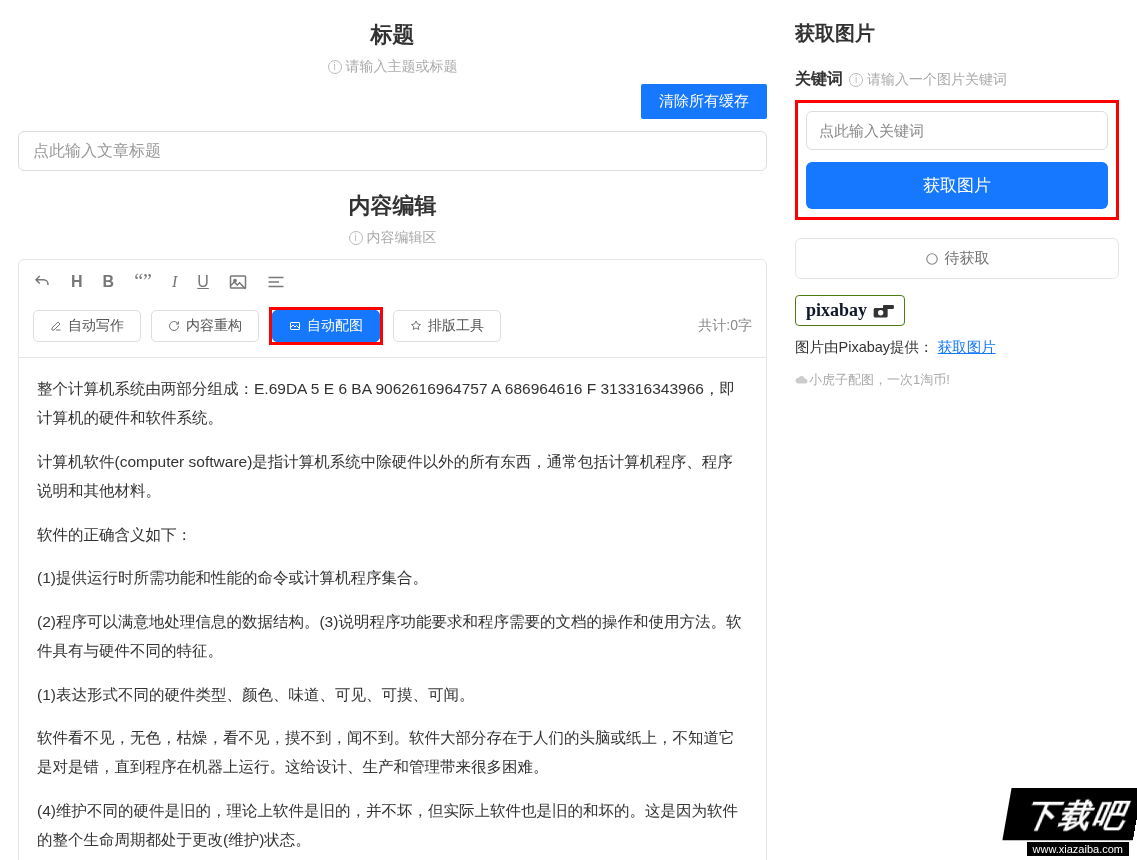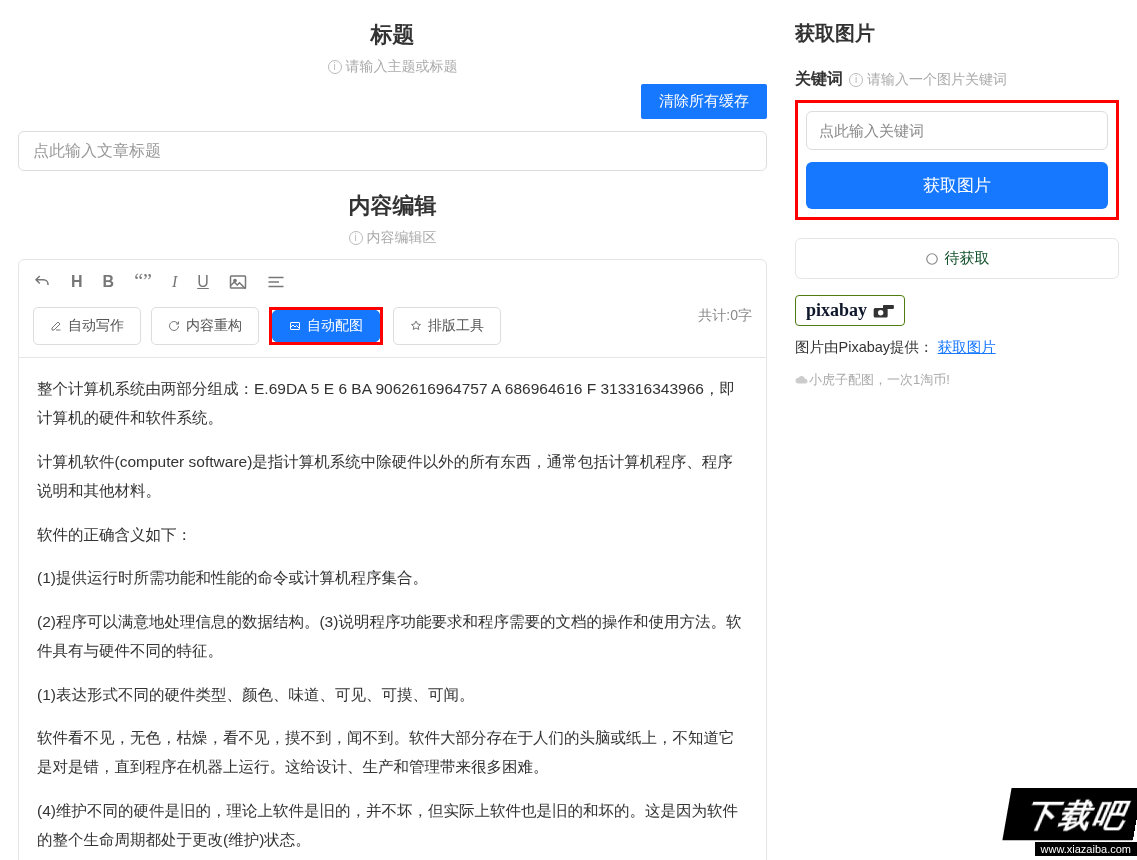--- a/index.html
+++ b/index.html
@@ -82,20 +82,21 @@
 }
 .tool-icon {
   color: #777;
   font-size: 16px;
   cursor: pointer;
   display: flex;
   align-items: center;
 }
 .toolbar-row2 {
   display: flex;
+  align-items: center;
   gap: 10px;
   padding-top: 4px;
 }
 .tool-btn {
   border: 1px solid #ddd;
   background: #fff;
   padding: 6px 16px;
   border-radius: 5px;
   font-size: 14px;
   color: #555;
@@ -170,21 +171,21 @@
   border-radius: 6px;
   font-size: 17px;
   cursor: pointer;
 }
 .pending-box {
   width: 100%;
   border: 1px solid #e5e5e5;
   border-radius: 6px;
   padding: 10px;
   text-align: center;
-  color: #14532d;
+  color: #737373;
   font-size: 15px;
   margin-bottom: 16px;
   display: flex;
   align-items: center;
   justify-content: center;
   gap: 6px;
 }
 .pixabay-badge {
   display: inline-block;
   border: 1px solid #4d7c0f;
@@ -216,21 +217,21 @@
   color: #fff;
   font-weight: bold;
   font-style: italic;
   font-size: 32px;
   padding: 6px 10px 2px 18px;
   transform: skewX(-10deg);
   letter-spacing: 2px;
 }
 .watermark-sub {
   position: fixed;
-  right: 0;
+  right: 8px;
   bottom: 4px;
   background: #000;
   color: #fff;
   font-size: 11px;
   padding: 1px 6px;
 }
 svg { display: block; }
 </style>
 </head>
 <body>

